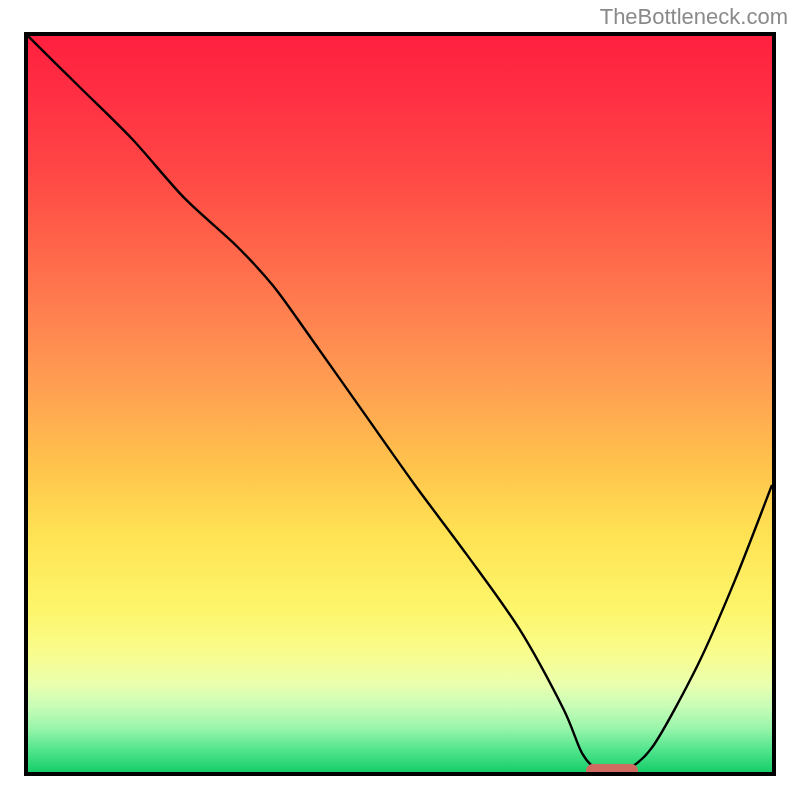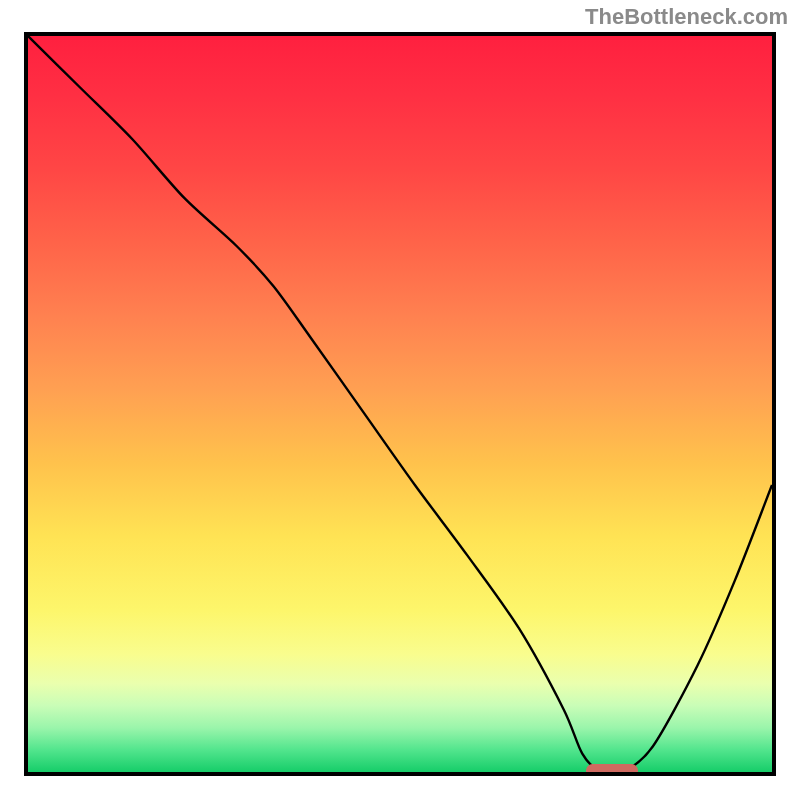--- a/index.html
+++ b/index.html
@@ -15,21 +15,21 @@
     position: relative;
     width: 800px;
     height: 800px;
   }
   .watermark {
     position: absolute;
     top: 4px;
     right: 12px;
     color: #8a8a8a;
     font-size: 22px;
-    font-weight: 700;
+    font-weight: 400;
     z-index: 20;
   }
   .plot-outer {
     position: absolute;
     left: 24px;
     top: 32px;
     width: 752px;
     height: 744px;
     border: 4px solid #000;
     box-sizing: border-box;

